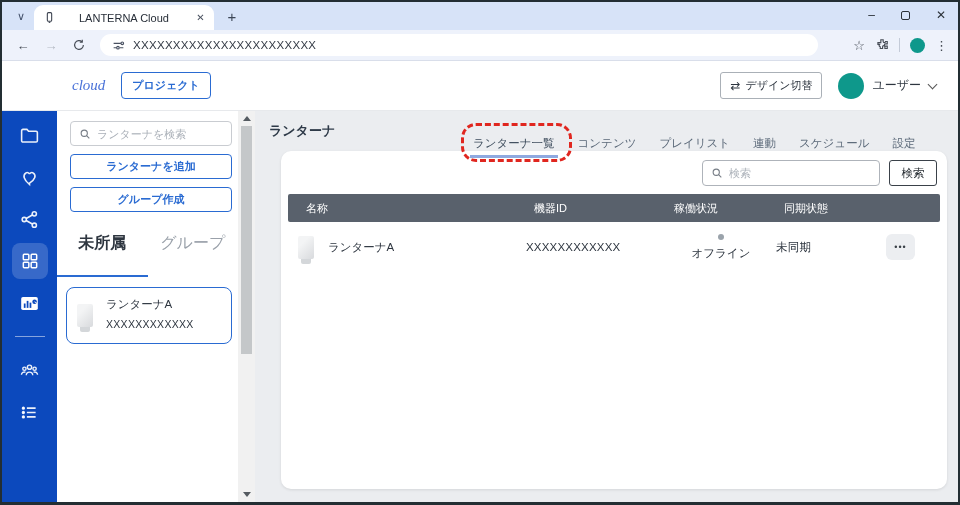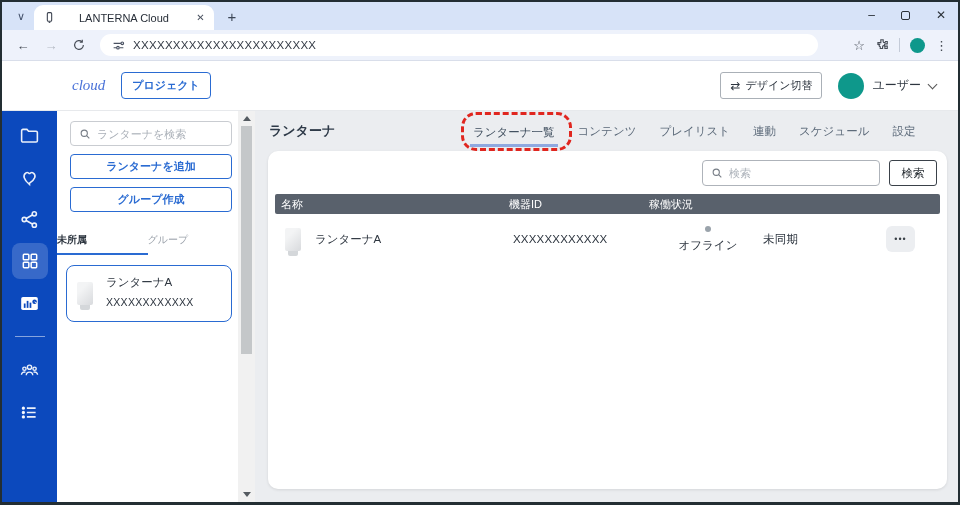--- a/index.html
+++ b/index.html
@@ -73,21 +73,21 @@
 
   
   .panel{width:181px;background:#fff;padding:10px 6px 0 13px;flex:0 0 auto;}
   .searchbox{display:flex;align-items:center;gap:6px;border:1px solid #c9ccd1;border-radius:4px;height:25px;padding:0 8px;background:#fff;}
   .searchbox svg{width:12px;height:12px;color:#767d86;flex:0 0 auto;}
   .searchbox input{border:none;outline:none;width:100%;font-size:11px;color:#333;font-family:inherit;background:transparent;}
   .searchbox input::placeholder{color:#aab0b8;}
   .panelbtn{width:100%;margin-top:8px;height:25px;border:1px solid var(--accent);color:var(--accent);background:#fff;
     border-radius:4px;font-size:11px;font-weight:bold;cursor:pointer;font-family:inherit;}
   .paneltabs{display:flex;margin:14px -6px 0 -13px;}
-  .ptab{flex:1;text-align:left;font-size:10px;padding:7px 0 6px;cursor:pointer;color:#9aa1aa;border-bottom:2px solid transparent;}
+  .ptab{flex:1;text-align:center;font-size:16px;padding:7px 0 21px;cursor:pointer;color:#9aa1aa;border-bottom:2px solid transparent;}
   .ptab.active{color:#2e3640;font-weight:bold;border-bottom-color:var(--accent);}
   .devcard{margin:10px 0 0 -4px;border:1px solid var(--accent);border-radius:8px;background:#fff;padding:9px 10px;
     display:flex;align-items:center;gap:13px;cursor:pointer;}
   .lantern{width:16px;height:23px;background:linear-gradient(135deg,#f3f4f5 30%,#d8dadd);border-radius:2px;position:relative;flex:0 0 auto;}
   .lantern::after{content:"";position:absolute;left:3px;right:3px;bottom:-5px;height:5px;background:#d4d7da;border-radius:0 0 2px 2px;}
   .devlines{display:flex;flex-direction:column;gap:6px;padding-bottom:4px;}
   .devname{font-size:11.5px;color:#2e3640;}
   .devid{font-size:10.5px;color:#2e3640;letter-spacing:.3px;}
 
   
@@ -96,36 +96,36 @@
   .arr-up{top:5px;}
   .arr-dn{bottom:5px;}
   .tri-up{width:0;height:0;border-left:4px solid transparent;border-right:4px solid transparent;border-bottom:5px solid #555b61;}
   .tri-dn{width:0;height:0;border-left:4px solid transparent;border-right:4px solid transparent;border-top:5px solid #555b61;}
   .thumb{position:absolute;left:3px;width:11px;top:15px;height:228px;background:#c4c7c9;}
 
   
   .main{flex:1;background:#ebedf0;min-width:0;display:flex;flex-direction:column;}
   .mainhead{height:40px;display:flex;align-items:center;padding-left:14px;position:relative;flex:0 0 auto;}
   .maintitle{font-size:13px;font-weight:bold;color:#2e3a48;}
-  .maintabs{position:absolute;left:218px;top:0;height:40px;display:flex;align-items:center;gap:23px;}
+  .maintabs{position:absolute;left:218px;top:0;height:40px;display:flex;align-items:flex-end;gap:23px;}
   .mtab{font-size:11.5px;color:#5a6878;cursor:pointer;white-space:nowrap;}
   .mtab-activewrap{position:relative;}
   .mtab.active{color:#3d4c5c;position:relative;z-index:2;}
   .mtab-underline{position:absolute;left:-3px;right:-3px;bottom:-7px;height:3px;background:#8fa9e0;z-index:2;}
   .annotation{position:absolute;left:-12px;right:-17px;top:-10px;bottom:-11px;border:3px dashed var(--red);
     border-radius:15px;z-index:3;pointer-events:none;}
 
-  .card{margin:0 11px 13px 13px;background:#fff;border-radius:10px;box-shadow:0 1px 3px rgba(0,0,0,.10);
+  .card{margin:0 11px 13px 26px;background:#fff;border-radius:10px;box-shadow:0 1px 3px rgba(0,0,0,.10);
     flex:1;display:flex;flex-direction:column;min-height:0;}
   .cardtop{display:flex;justify-content:flex-end;align-items:center;gap:9px;padding:9px 10px 8px;}
   .cardtop .searchbox{width:178px;height:26px;border-color:#aeb3ba;}
   .btn-search{height:26px;width:48px;border:1px solid #3a4149;background:#fff;color:#23292f;font-size:11.5px;
     border-radius:3px;cursor:pointer;font-family:inherit;}
-  .thead{margin:0 7px;height:20px;background:var(--thead);border-radius:2px;display:grid;
-    grid-template-columns:228px 140px 110px 1fr 44px;align-items:center;padding:0 6px;}
+  .thead{margin:0 7px;height:28px;background:var(--thead);border-radius:2px;display:grid;
+    grid-template-columns:228px 140px 110px 1fr 44px;align-items:center;padding:0 18px;}
   .thcell{font-size:11px;color:#fff;}
   .trow{margin:0 7px;display:grid;grid-template-columns:228px 140px 110px 1fr 44px;align-items:center;
     padding:0 10px;height:50px;background:#fff;}
   .namecell{display:flex;align-items:center;gap:14px;}
   .cellname{font-size:11.5px;color:#2e3640;}
   .celltext{font-size:11.5px;color:#2e3640;letter-spacing:.2px;}
   .statuscell{display:flex;align-items:center;gap:6px;font-size:11.5px;color:#2e3640;flex-direction:column;}
   .dot{width:6px;height:6px;border-radius:50%;background:var(--dot);display:inline-block;}
   .rowmenu{width:29px;height:26px;border:none;background:#eceef1;border-radius:6px;color:#3a4047;
     font-size:9px;letter-spacing:1px;cursor:pointer;display:flex;align-items:center;justify-content:center;}
@@ -320,20 +320,21 @@
               </svg>
             <input type="text" placeholder="検索" style="">
           </div>
           <button class="btn-search">検索</button>
         </div>
 
         <div class="thead">
           <span class="thcell">名称</span>
           <span class="thcell">機器ID</span>
           <span class="thcell">稼働状況</span>
+          <span class="thcell">同期状態</span>
           <span class="thcell"></span>
         </div>
 
         <div class="trow">
           <span class="namecell">
             <span class="lantern"></span>
             <span class="cellname">ランターナA</span>
           </span>
           <span class="celltext">XXXXXXXXXXXX</span>
           <span class="statuscell">

